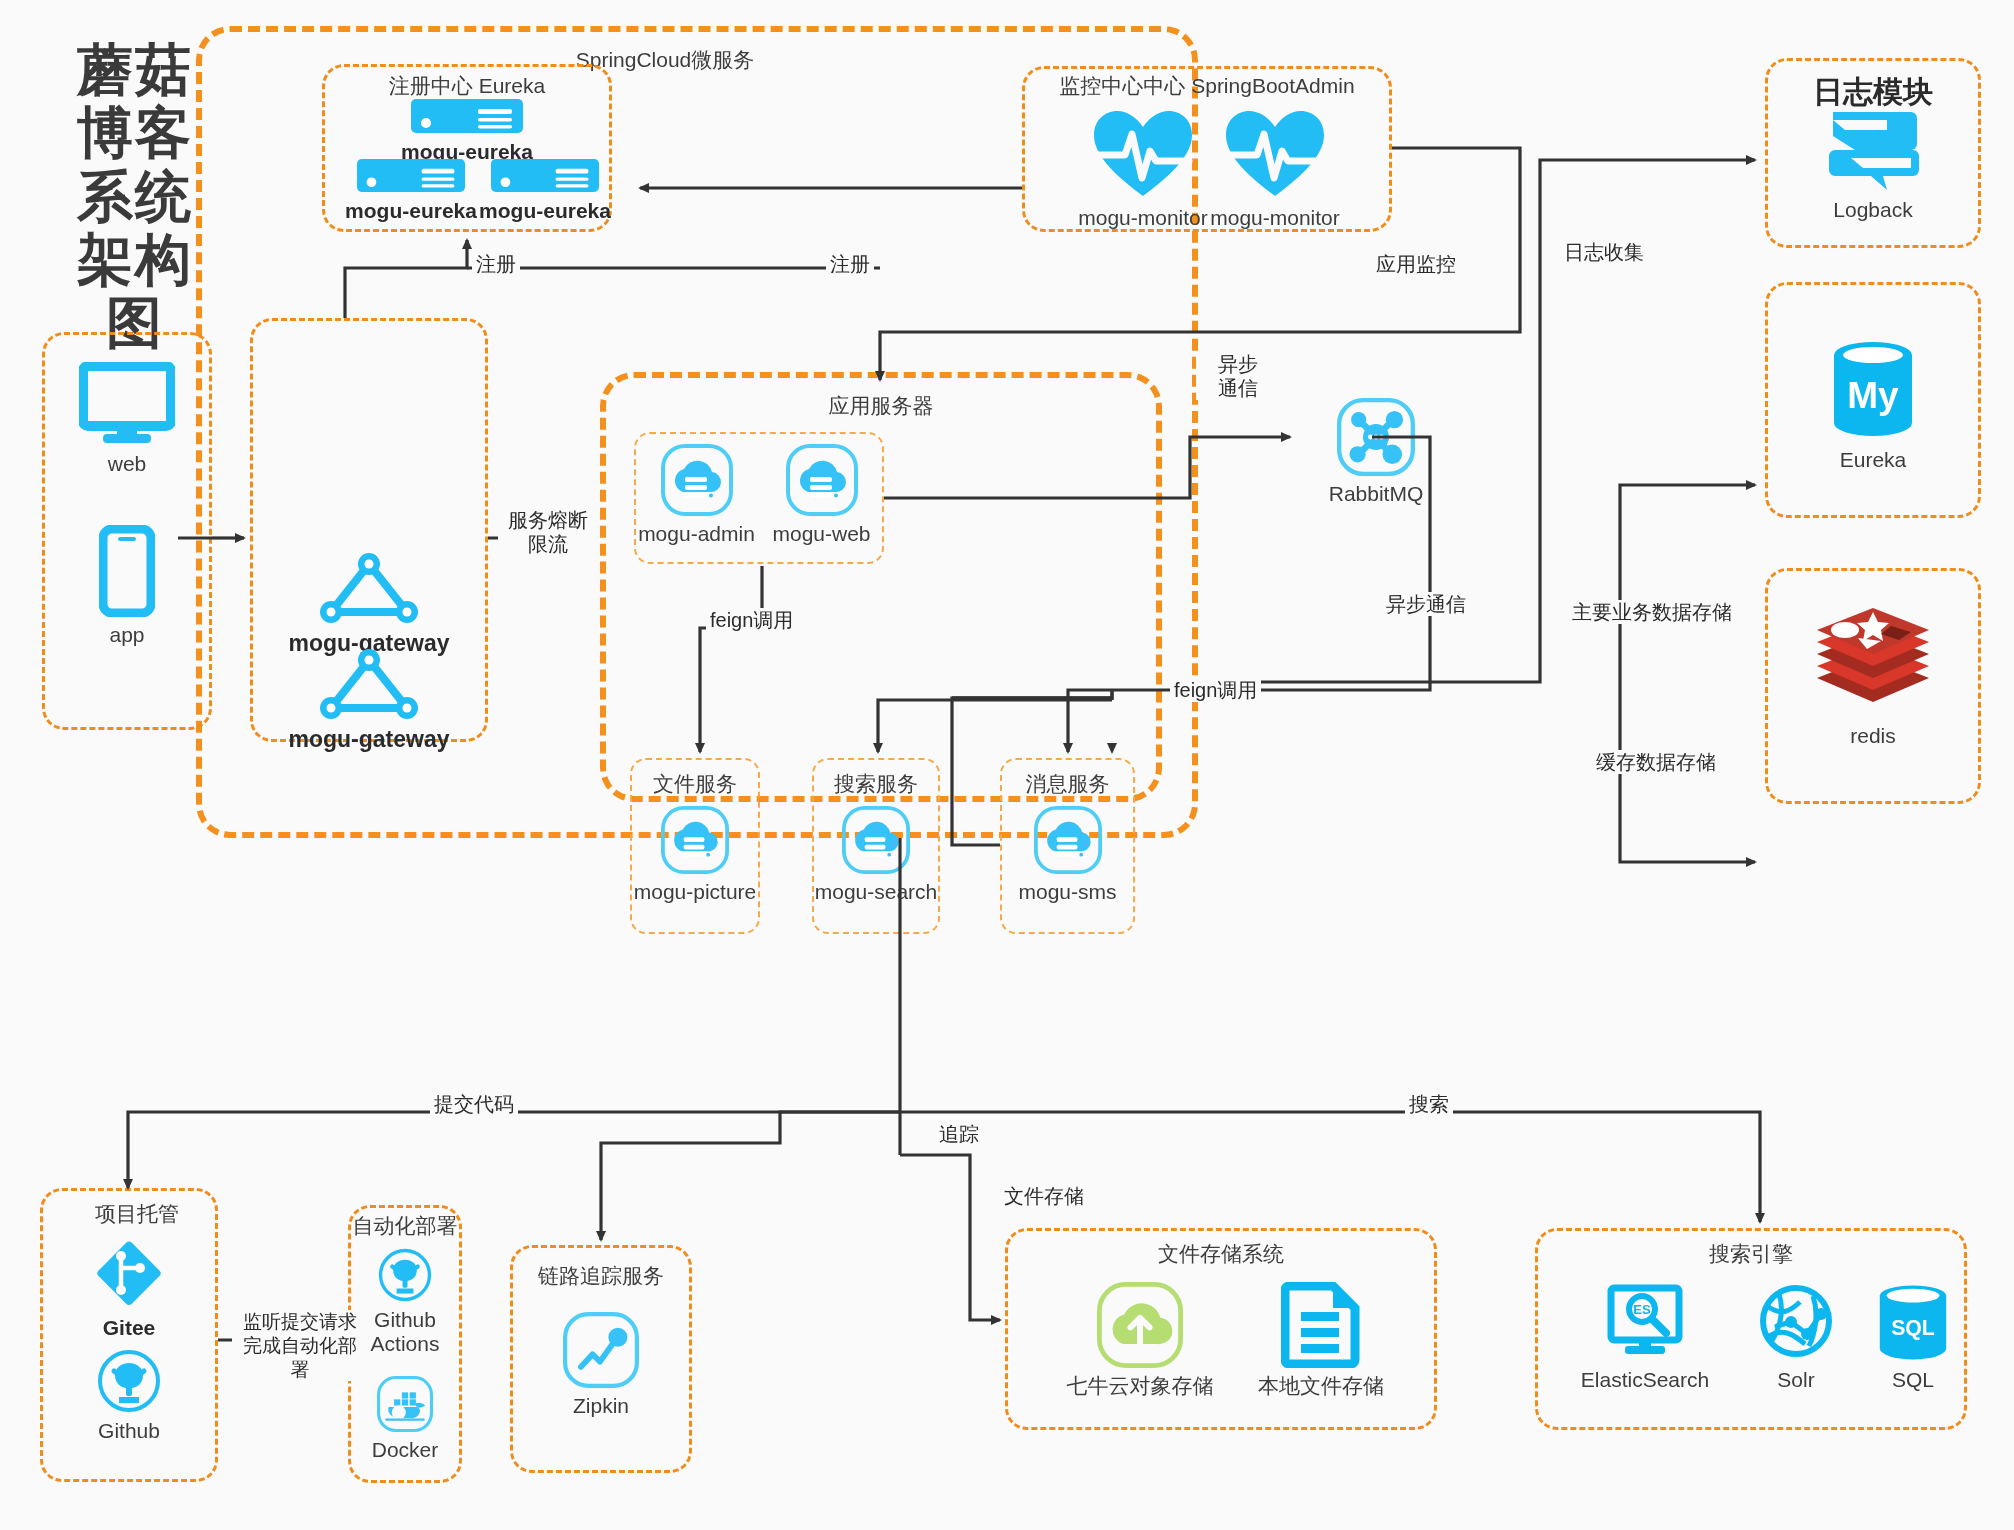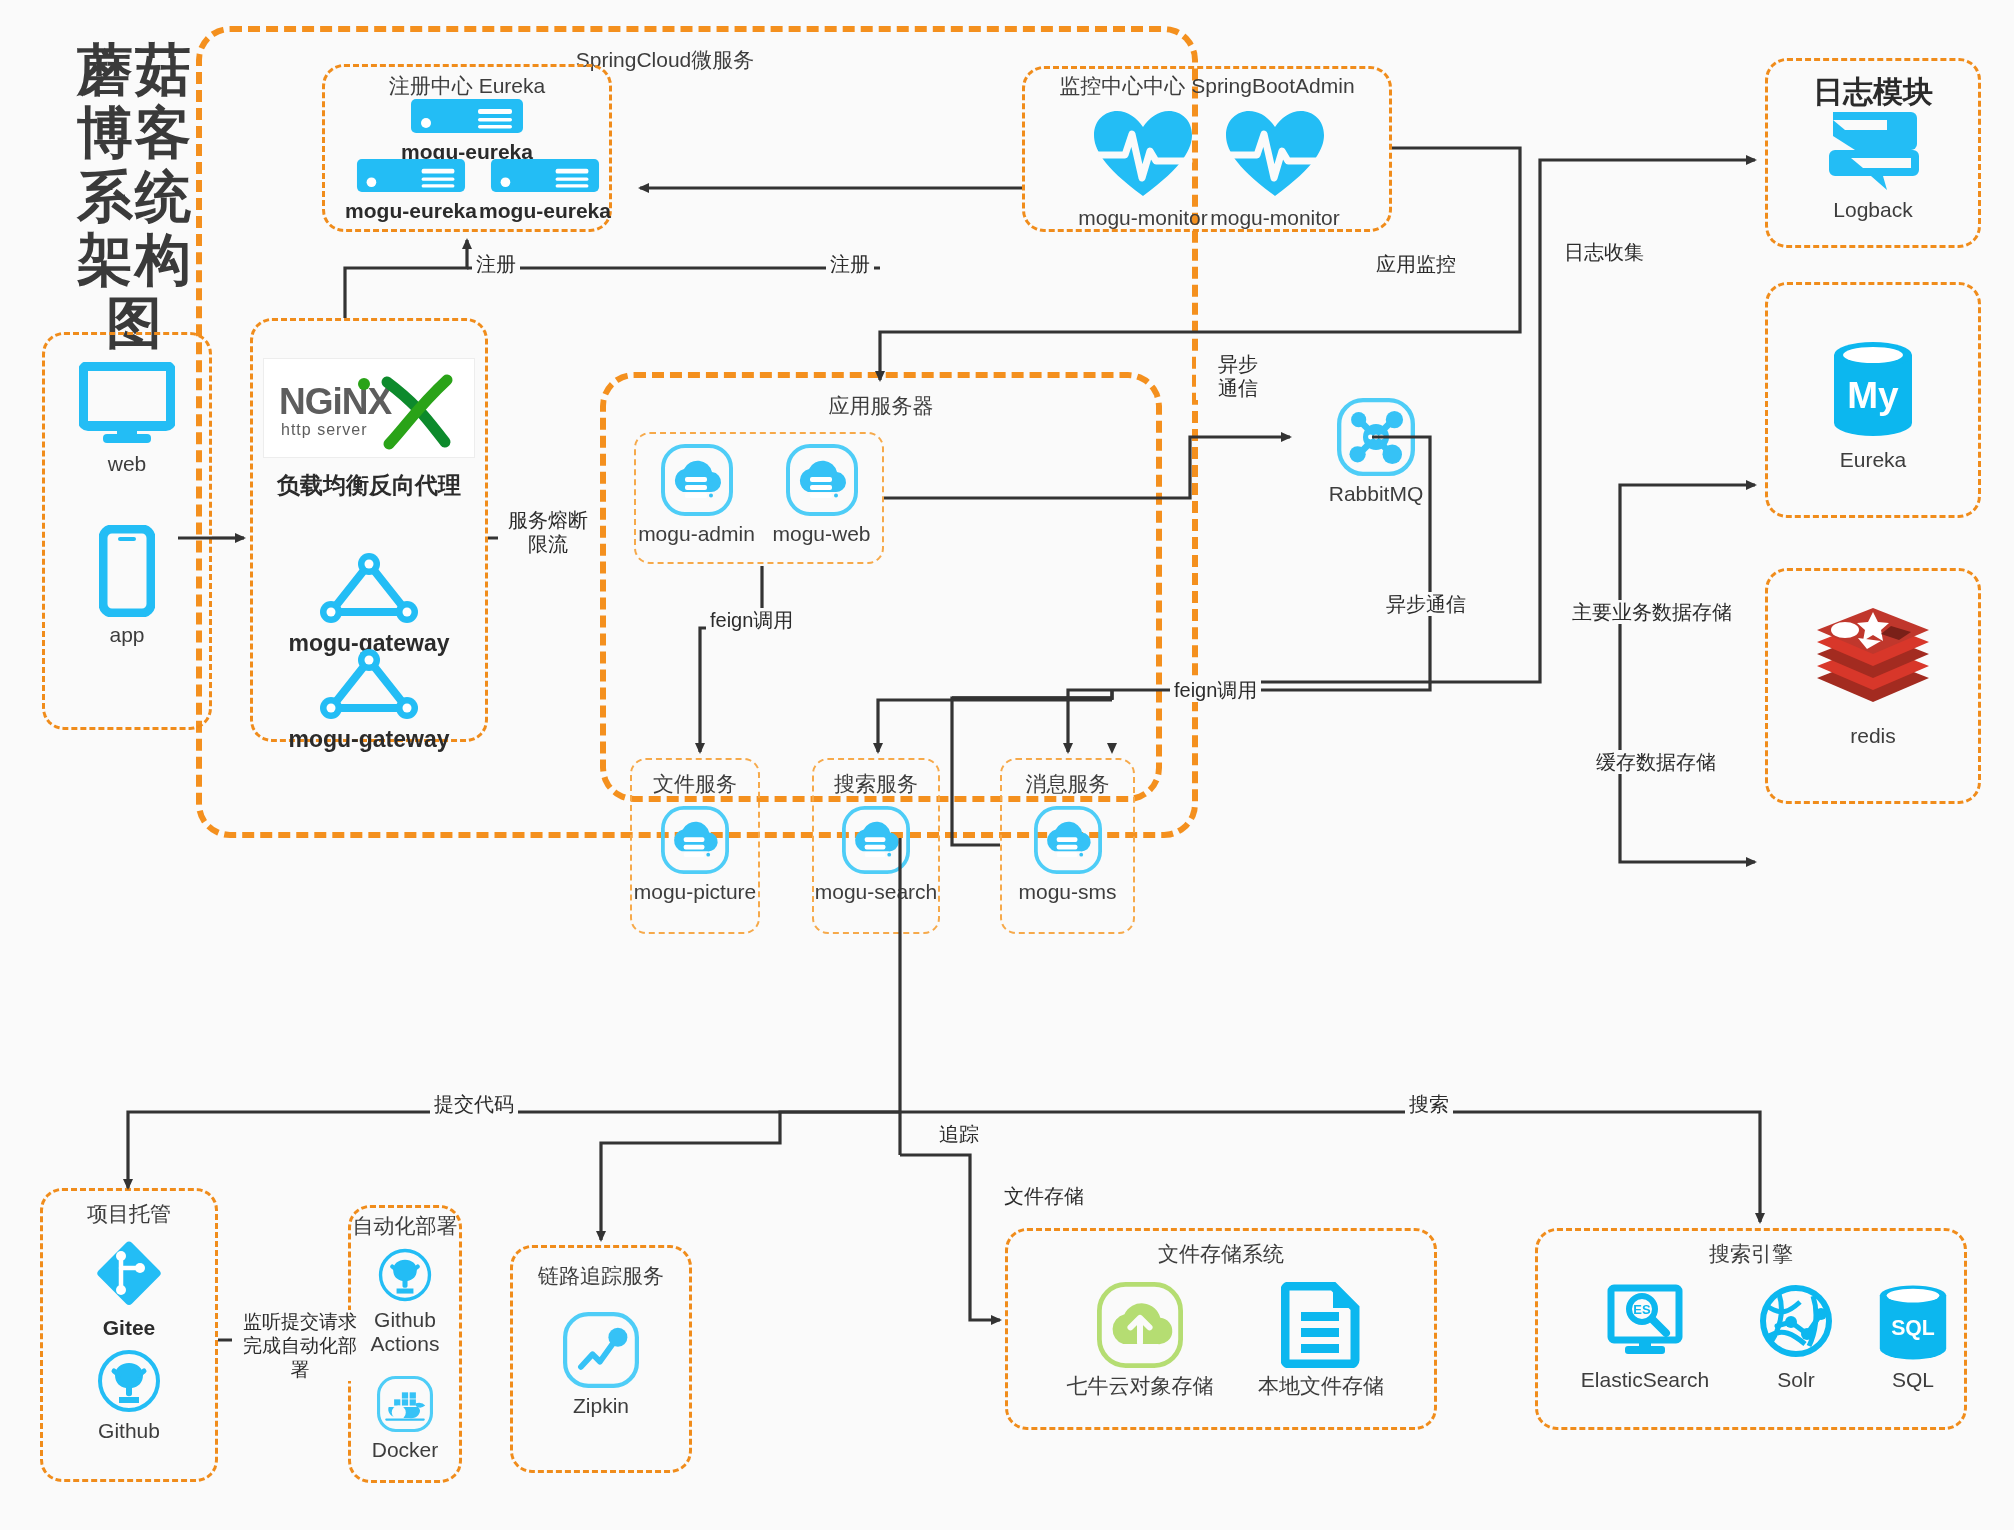--- a/index.html
+++ b/index.html
@@ -106,32 +106,20 @@
   <div class="node" style="left:42px;top:525px;width:170px;">
     <svg width="56" height="92" viewBox="0 0 56 92">
       <rect x="4" y="4" width="48" height="84" rx="9" fill="none" stroke="#23bdf5" stroke-width="9"></rect>
       <rect x="19" y="12" width="18" height="4" rx="2" fill="#23bdf5"></rect>
     </svg>
     <div class="lbl">app</div>
   </div>
 
   <div class="abs dash" style="left:250px;top:318px;width:238px;height:424px;"></div>
 
-  <div class="node" style="left:260px;top:358px;width:218px;">
-    <div class="nginx-logo">
-      <svg width="200" height="92" viewBox="0 0 200 92">
-        <text x="10" y="52" font-family="'Liberation Sans',sans-serif" font-size="37" font-weight="bold" fill="#5d5d5d" letter-spacing="-1">NGiNX</text>
-        <circle cx="95" cy="22" r="6" fill="#2aa318"></circle>
-        <text x="12" y="73" font-family="'Liberation Sans',sans-serif" font-size="16" fill="#5d5d5d" letter-spacing="1">http server</text>
-        <path d="M118 20 C150 44 160 60 176 80" stroke="#0d8a2c" stroke-width="11" fill="none" stroke-linecap="round"></path>
-        <path d="M178 18 C150 44 140 60 120 82" stroke="#2aa318" stroke-width="11" fill="none" stroke-linecap="round"></path>
-      </svg>
-    </div>
-    <div class="lbl b" style="font-size:23px;margin-top:14px;">负载均衡反向代理</div>
-  </div>
 
   <div class="node" style="left:250px;top:552px;width:238px;">
     <svg width="108" height="72" viewBox="0 0 108 72">
       <path d="M54 12 L16 60 L92 60 Z" fill="none" stroke="#23bdf5" stroke-width="8" stroke-linejoin="round"></path>
       <circle cx="54" cy="12" r="11" fill="#23bdf5"></circle>
         <circle cx="54" cy="12" r="4.5" fill="#fff"></circle>
       <circle cx="16" cy="60" r="11" fill="#23bdf5"></circle>
         <circle cx="16" cy="60" r="4.5" fill="#fff"></circle>
       <circle cx="92" cy="60" r="11" fill="#23bdf5"></circle>
         <circle cx="92" cy="60" r="4.5" fill="#fff"></circle>
@@ -311,21 +299,21 @@
         <ellipse cx="34" cy="30" rx="14" ry="8" fill="#fff"></ellipse>
         <path d="M62 12 L67 22 L78 23 L70 30 L72 41 L62 35 L52 41 L54 30 L46 23 L57 22 Z" fill="#fff"></path>
         <path d="M47 38 L70 41 L56 49 Z" fill="#fff"></path>
         <path d="M80 26 L100 32 L88 40 L70 34 Z" fill="#7a2018"></path>
       </g>
     </svg>
     <div class="lbl" style="font-size:21px;">redis</div>
   </div>
 
   <div class="abs dash" style="left:40px;top:1188px;width:178px;height:294px;"></div>
-  <div class="grp-title" style="left:40px;top:1200px;width:178px;">项目托管</div>
+  <div class="grp-title" style="left:40px;top:1200px;width:178px;padding-left:8px;">项目托管</div>
   <div class="node" style="left:40px;top:1236px;width:178px;">
     <svg width="74" height="74" viewBox="0 0 74 74">
       <rect x="37" y="4" width="47" height="47" rx="4" transform="rotate(45 37 4)" fill="#23bdf5"></rect>
       <g stroke="#fff" stroke-width="4.5" fill="none" stroke-linecap="round">
         <line x1="29" y1="22" x2="29" y2="52"></line>
         <path d="M29 32 L46 32"></path>
       </g>
       <circle cx="29" cy="20" r="5" fill="#fff"></circle>
       <circle cx="29" cy="54" r="5" fill="#fff"></circle>
       <circle cx="48" cy="32" r="5" fill="#fff"></circle>

